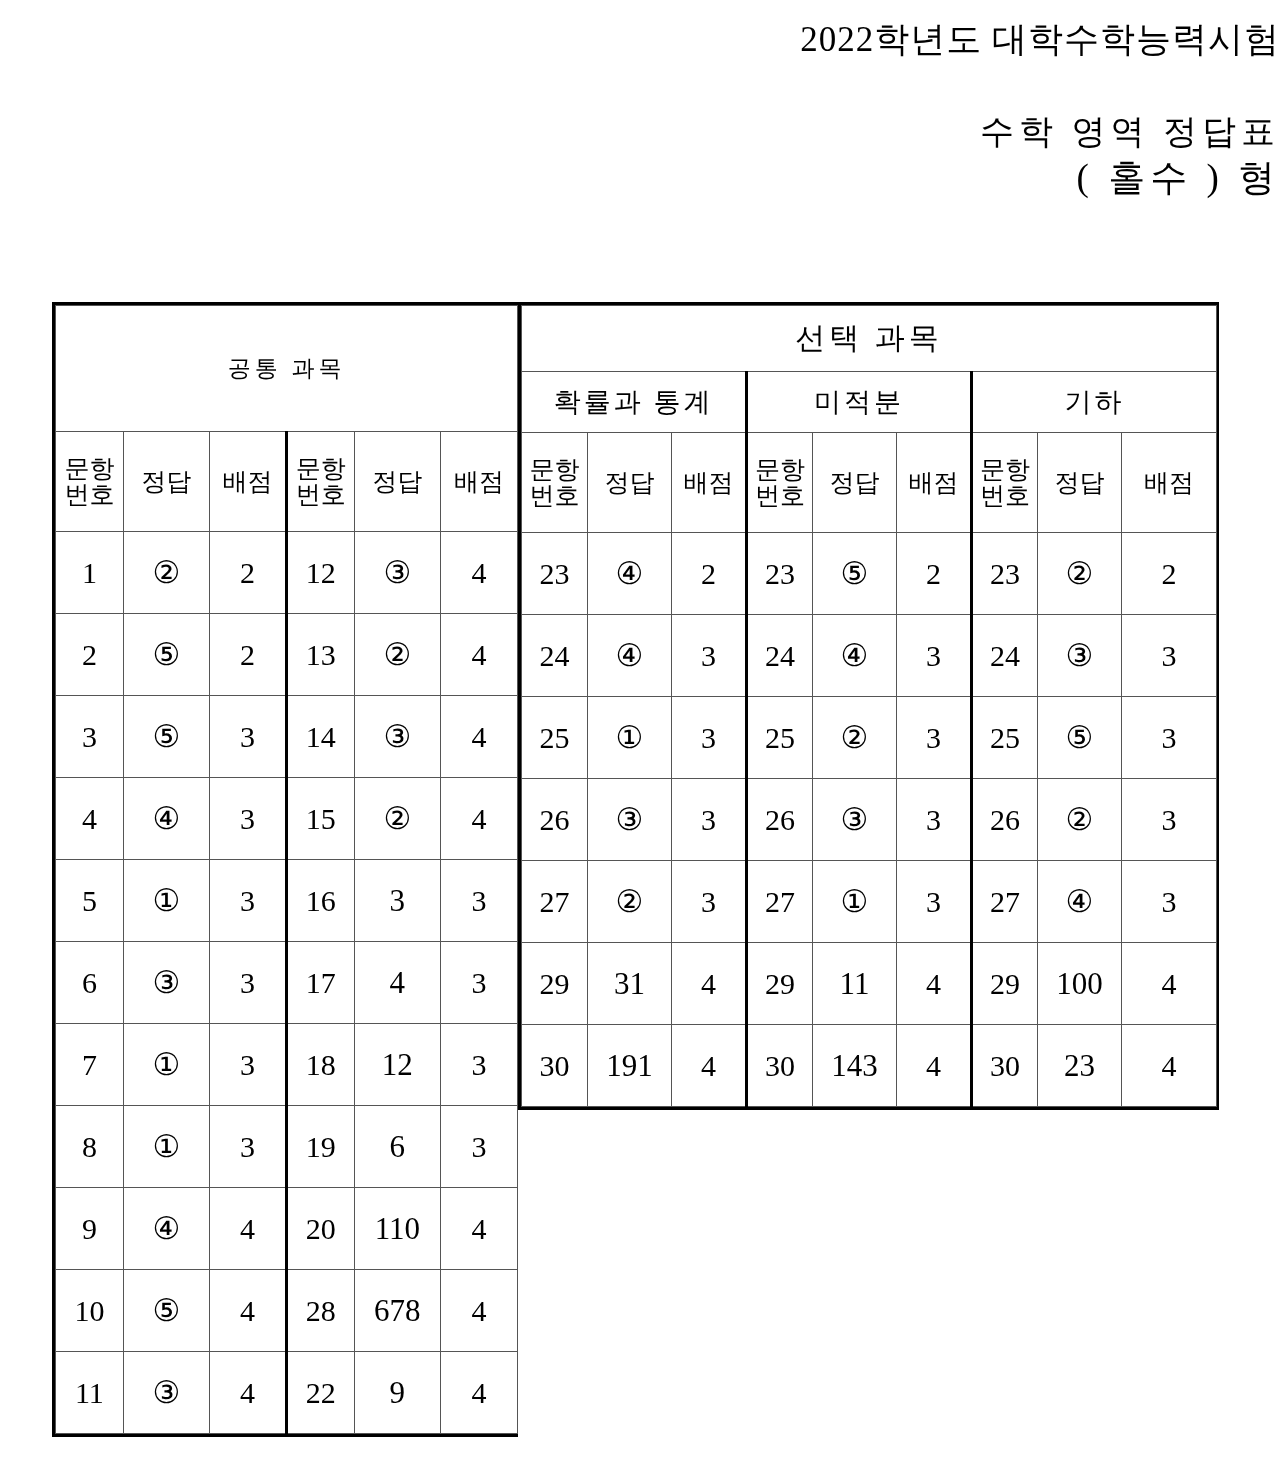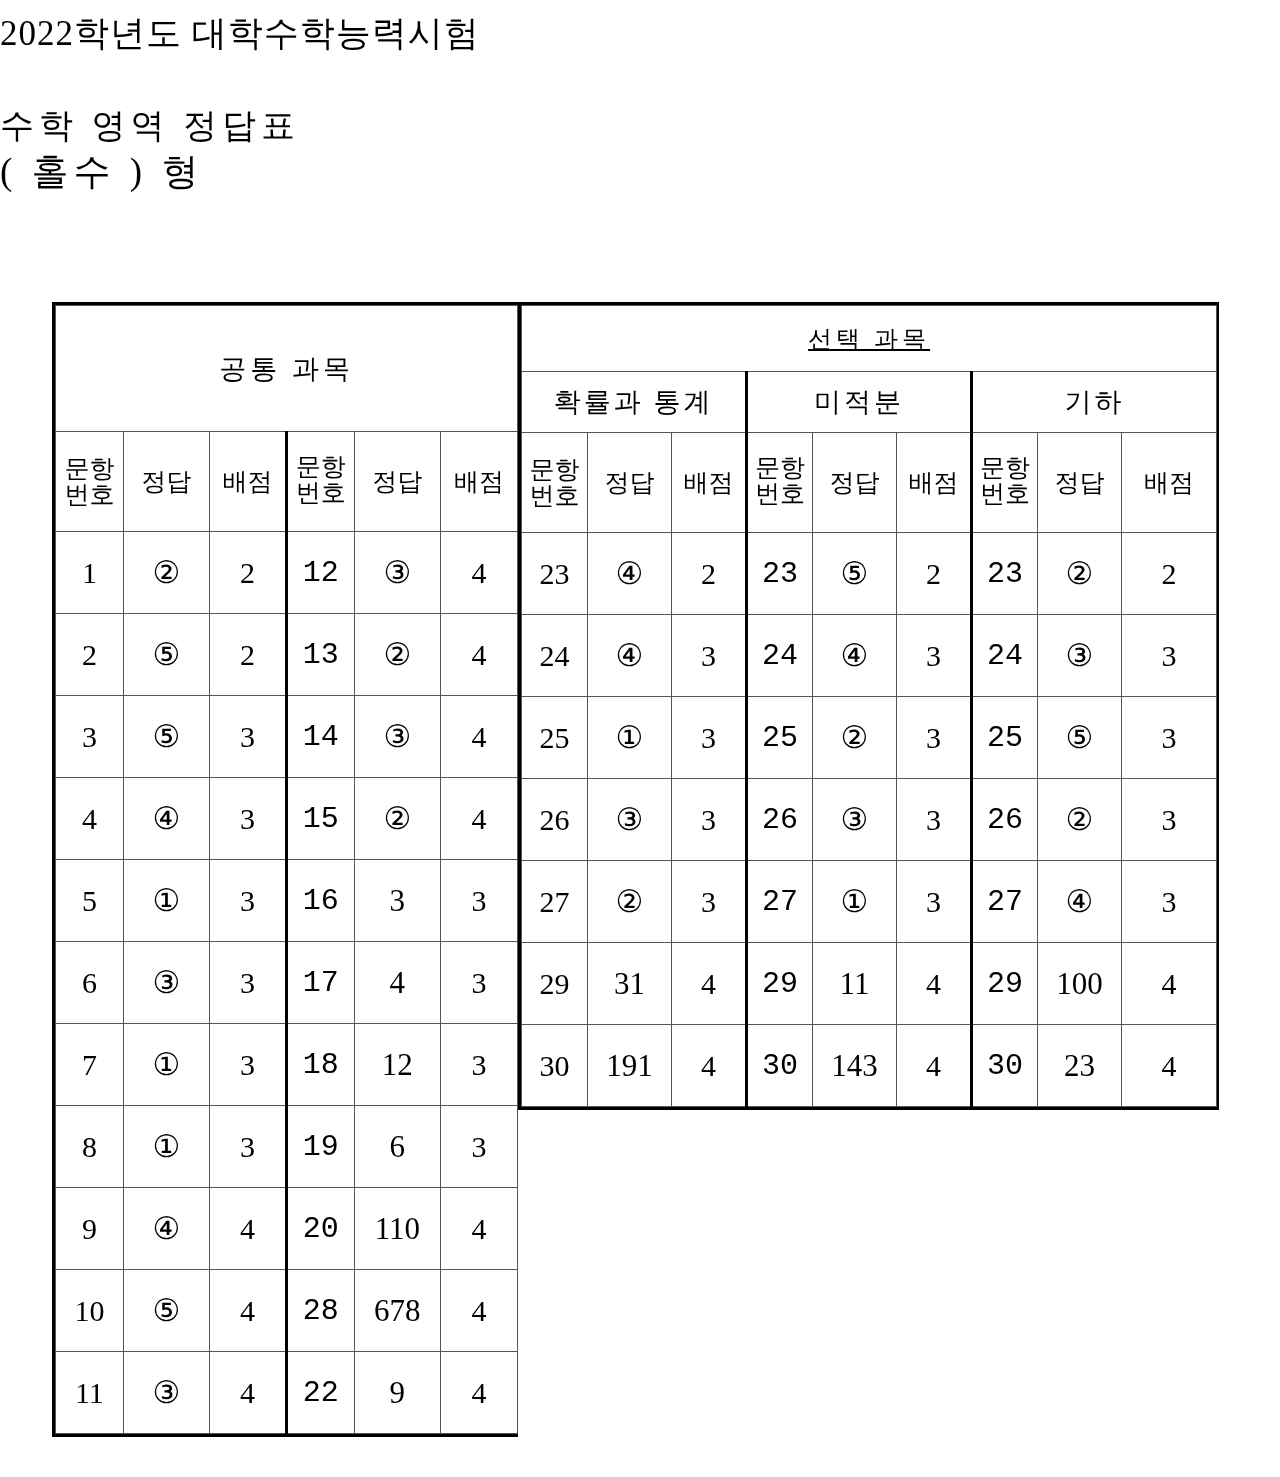--- a/index.html
+++ b/index.html
@@ -11,22 +11,22 @@
     width: 1280px;
     height: 1477px;
     font-family: "Liberation Serif", "DejaVu Serif", serif;
     color: #000000;
     position: relative;
     overflow: hidden;
   }
 
   
   .title-block {
-    text-align: left;
-    padding-top: 12px;
+    text-align: right;
+    padding-top: 18px;
   }
   .title-line1 {
     font-size: 35px;
     letter-spacing: 1px;
     line-height: 1.25;
   }
   .title-line2 {
     font-size: 34px;
     letter-spacing: 5px;
     margin-top: 48px;
@@ -74,27 +74,26 @@
     border: 1px solid #555;
     text-align: center;
     vertical-align: middle;
     font-weight: normal;
     padding: 0;
   }
 
   
   .grp-head {
     height: 65px;
-    font-size: 24px;
+    font-size: 30px;
     letter-spacing: 4px;
-    text-decoration: underline;
   }
   .grp-head-tall {
     height: 125px;
-    font-size: 27px;
+    font-size: 23px;
     letter-spacing: 4px;
   }
   .sub-head {
     height: 60px;
     font-size: 27px;
     letter-spacing: 3px;
   }
   .col-head {
     height: 99px;
     font-size: 25px;
@@ -108,21 +107,21 @@
     font-size: 30px;
   }
   .data-row td.num, .data-row td.score {
     font-size: 30px;
   }
   .data-row td.ans {
     font-size: 31px;
   }
 
   
-  .sep-left { border-left: 3px solid #000 !important; font-family: Liberation Mono, monospace; }
+  .sep-left { border-left: 3px solid #000 !important; }
 </style>
 </head>
 <body>
 
 <div class="title-block">
   <div class="title-line1">2022학년도 대학수학능력시험</div>
   <div class="title-line2">수학 영역 정답표</div>
   <div class="title-line3">( 홀수 ) 형</div>
 </div>
 

